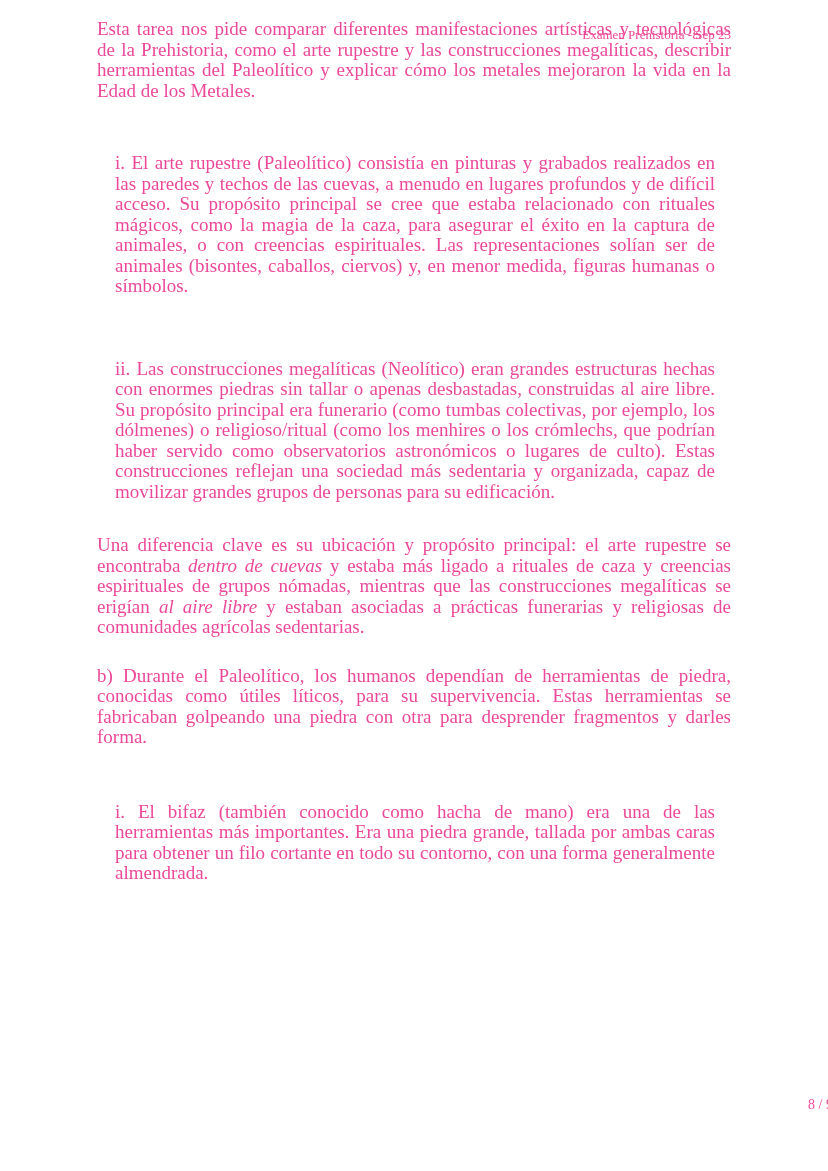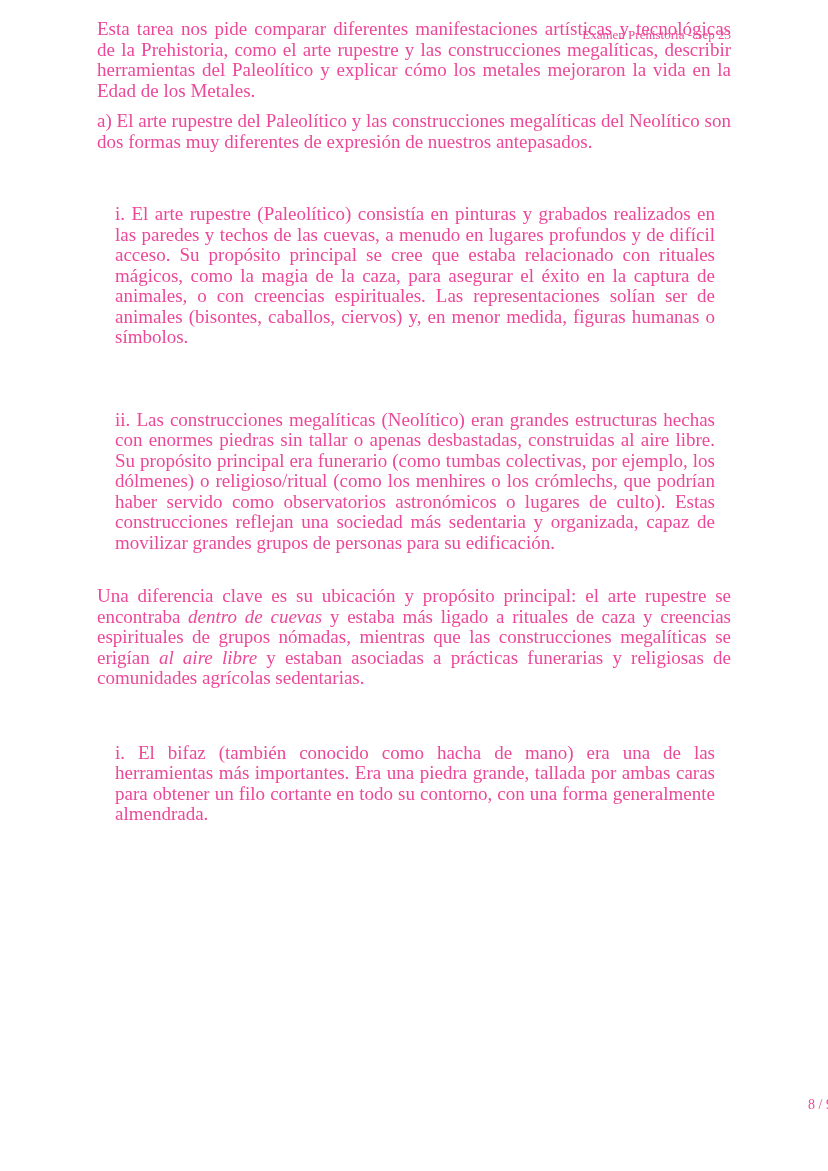--- a/index.html
+++ b/index.html
@@ -47,22 +47,22 @@
 </style>
 </head>
 <body>
 
 <div class="page">
   <div class="header">Examen Prehistoria - Sep 23</div>
 
   <main class="content">
     <div id="doc-body">
         <p class="para blk-intro"><span class="">Esta tarea nos pide comparar diferentes manifestaciones artísticas y tecnológicas de la Prehistoria, como el arte rupestre y las construcciones megalíticas, describir herramientas del Paleolítico y explicar cómo los metales mejoraron la vida en la Edad de los Metales.</span></p>
-        <p class="para blk-point-a"><span class="">a) El arte rupestre del Paleolítico y las construcciones megalíticas del Neolítico son dos formas muy diferentes de expresión de nuestros antepasados.</span></p>
         <p class="para blk-art ind1"><span class="">i. El </span><span class="b ">arte rupestre</span><span class=""> (Paleolítico) consistía en pinturas y grabados realizados en las paredes y techos de las cuevas, a menudo en lugares profundos y de difícil acceso. Su propósito principal se cree que estaba relacionado con rituales mágicos, como la magia de la caza, para asegurar el éxito en la captura de animales, o con creencias espirituales. Las representaciones solían ser de animales (bisontes, caballos, ciervos) y, en menor medida, figuras humanas o símbolos.</span></p>
         <p class="para blk-mega ind1"><span class="">ii. Las </span><span class="b ">construcciones megalíticas</span><span class=""> (Neolítico) eran grandes estructuras hechas con enormes piedras sin tallar o apenas desbastadas, construidas al aire libre. Su propósito principal era funerario (como tumbas colectivas, por ejemplo, los dólmenes) o religioso/ritual (como los menhires o los crómlechs, que podrían haber servido como observatorios astronómicos o lugares de culto). Estas construcciones reflejan una sociedad más sedentaria y organizada, capaz de movilizar grandes grupos de personas para su edificación.</span></p>
         <p class="para blk-diff"><span class="">Una </span><span class="b ">diferencia clave</span><span class=""> es su </span><span class="b ">ubicación y propósito principal</span><span class="">: el arte rupestre se encontraba </span><span class="i">dentro de cuevas</span><span class=""> y estaba más ligado a rituales de caza y creencias espirituales de grupos nómadas, mientras que las construcciones megalíticas se erigían </span><span class="i">al aire libre</span><span class=""> y estaban asociadas a prácticas funerarias y religiosas de comunidades agrícolas sedentarias.</span></p>
+        <p class="para blk-point-b"><span class="">b) Durante el Paleolítico, los humanos dependían de herramientas de piedra, conocidas como útiles líticos, para su supervivencia. Estas herramientas se fabricaban golpeando una piedra con otra para desprender fragmentos y darles forma.</span></p>
         <p class="para blk-bifaz ind1"><span class="">i. El </span><span class="b ">bifaz</span><span class=""> (también conocido como hacha de mano) era una de las herramientas más importantes. Era una piedra grande, tallada por ambas caras para obtener un filo cortante en todo su contorno, con una forma generalmente almendrada.</span></p>
       </div>
   </main>
 
   <div class="footer">8 / 9</div>
 </div>
 
 </body></html>

